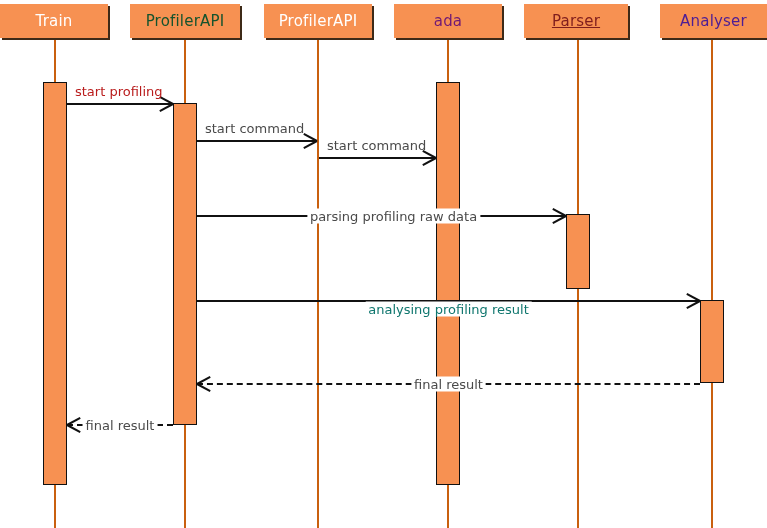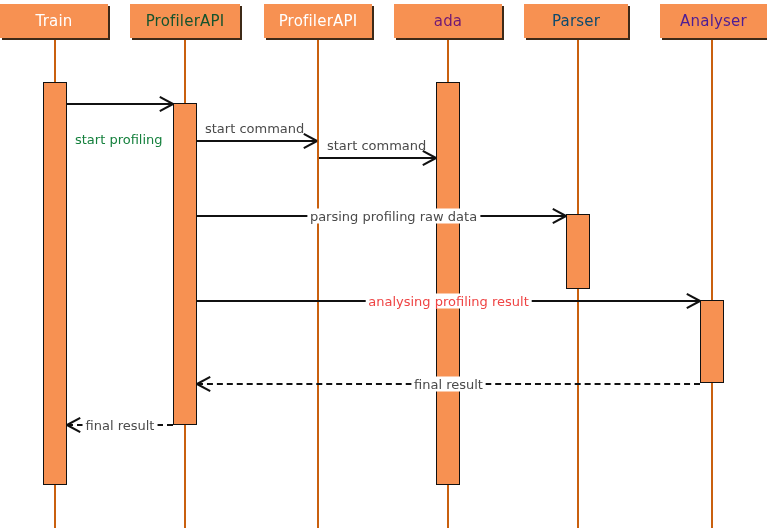--- a/index.html
+++ b/index.html
@@ -129,33 +129,33 @@
       <div class="participant" style="left: 130px; width: 110px; background: rgb(247, 145, 82); border-color: rgb(247, 145, 82);">
         <span class="plabel" style="color: #14532d;">ProfilerAPI</span>
       </div>
       <div class="participant" style="left: 264px; width: 108px; background: rgb(247, 145, 82); border-color: rgb(247, 145, 82);">
         <span class="plabel" style="color: rgb(255, 255, 255);">ProfilerAPI</span>
       </div>
       <div class="participant" style="left: 394px; width: 108px; background: rgb(247, 145, 82); border-color: rgb(247, 145, 82);">
         <span class="plabel" style="color: #701a75;">ada</span>
       </div>
       <div class="participant" style="left: 524px; width: 104px; background: rgb(247, 145, 82); border-color: rgb(247, 145, 82);">
-        <span class="plabel" style="color: #0c4a6e;">Parser</span>
+        <span class="plabel" style="color: #7f1d1d; text-decoration: underline;">Parser</span>
       </div>
       <div class="participant" style="left: 660px; width: 107px; background: rgb(247, 145, 82); border-color: rgb(247, 145, 82);">
         <span class="plabel" style="color: #4c1d95;">Analyser</span>
       </div>
     </div>
   <div id="messages-layer">
       <div class="msg" style="left: 67px; top: 103px; width: 106px; border-top-color: rgb(17, 17, 17);"></div>
       <div class="arrow-head right" style="left: 173px; top: 104px;">
         <span class="a" style="border-top-color: rgb(17, 17, 17);"></span>
         <span class="b" style="border-top-color: rgb(17, 17, 17);"></span>
       </div>
-      <div class="msg-label above" style="color: #15803d; left: 75px; top: 84px; margin-top: 48px;">start profiling</div>
+      <div class="msg-label above" style="color: #b91c1c; left: 75px; top: 84px;">start profiling</div>
       <div class="msg" style="left: 197px; top: 140px; width: 120px; border-top-color: rgb(17, 17, 17);"></div>
       <div class="arrow-head right" style="left: 317px; top: 141px;">
         <span class="a" style="border-top-color: rgb(17, 17, 17);"></span>
         <span class="b" style="border-top-color: rgb(17, 17, 17);"></span>
       </div>
       <div class="msg-label above" style="color: rgb(74, 74, 74); left: 205px; top: 121px;">start command</div>
       <div class="msg" style="left: 319px; top: 157px; width: 117px; border-top-color: rgb(17, 17, 17);"></div>
       <div class="arrow-head right" style="left: 436px; top: 158px;">
         <span class="a" style="border-top-color: rgb(17, 17, 17);"></span>
         <span class="b" style="border-top-color: rgb(17, 17, 17);"></span>
@@ -165,21 +165,21 @@
       <div class="arrow-head right" style="left: 566px; top: 216px;">
         <span class="a" style="border-top-color: rgb(17, 17, 17);"></span>
         <span class="b" style="border-top-color: rgb(17, 17, 17);"></span>
       </div>
       <div class="msg-label inline" style="color: rgb(74, 74, 74); left: 381.5px; top: 216px; margin-left: 12px;">parsing profiling raw data</div>
       <div class="msg" style="left: 197px; top: 300px; width: 503px; border-top-color: rgb(17, 17, 17);"></div>
       <div class="arrow-head right" style="left: 700px; top: 301px;">
         <span class="a" style="border-top-color: rgb(17, 17, 17);"></span>
         <span class="b" style="border-top-color: rgb(17, 17, 17);"></span>
       </div>
-      <div class="msg-label inline" style="color: #ef4444; left: 448.5px; top: 301px;">analysing profiling result</div>
+      <div class="msg-label inline" style="color: #0f766e; left: 448.5px; top: 309px;">analysing profiling result</div>
       <div class="msg dashed" style="left: 197px; top: 383px; width: 503px; border-top-color: rgb(17, 17, 17);"></div>
       <div class="arrow-head left" style="left: 197px; top: 384px;">
         <span class="a" style="border-top-color: rgb(17, 17, 17);"></span>
         <span class="b" style="border-top-color: rgb(17, 17, 17);"></span>
       </div>
       <div class="msg-label inline" style="color: rgb(74, 74, 74); left: 448.5px; top: 384px;">final result</div>
       <div class="msg dashed" style="left: 67px; top: 424px; width: 106px; border-top-color: rgb(17, 17, 17);"></div>
       <div class="arrow-head left" style="left: 67px; top: 425px;">
         <span class="a" style="border-top-color: rgb(17, 17, 17);"></span>
         <span class="b" style="border-top-color: rgb(17, 17, 17);"></span>

